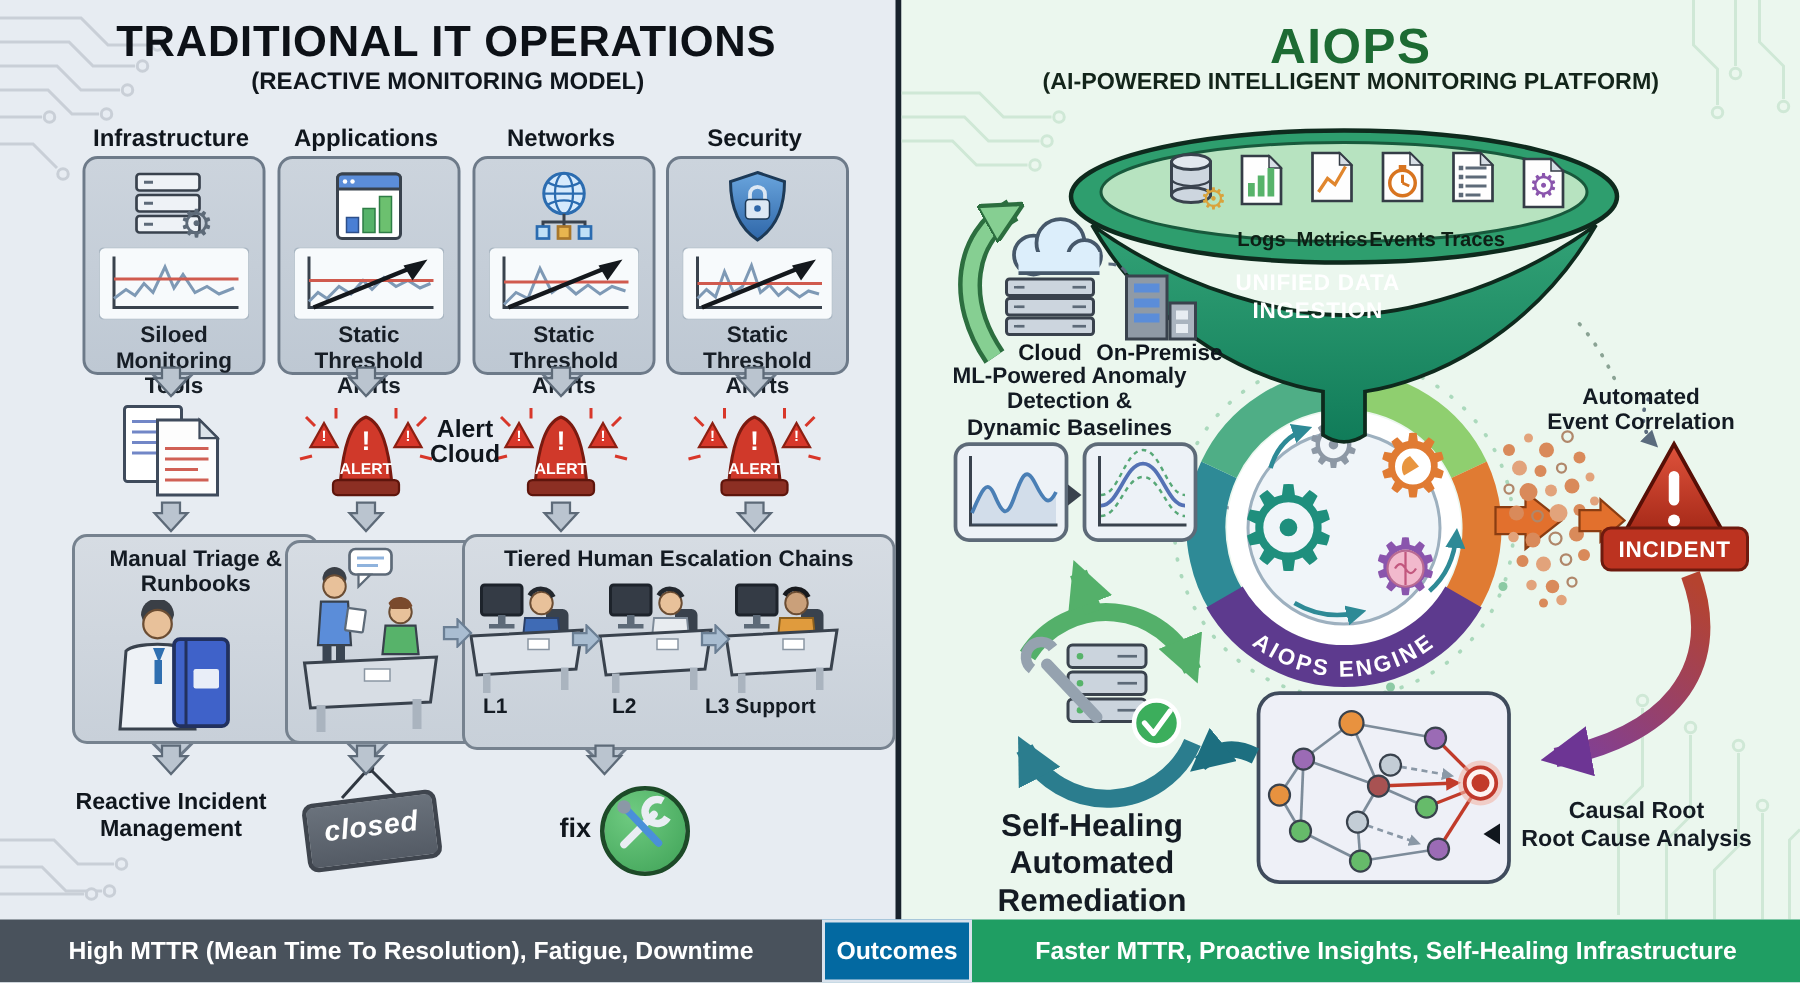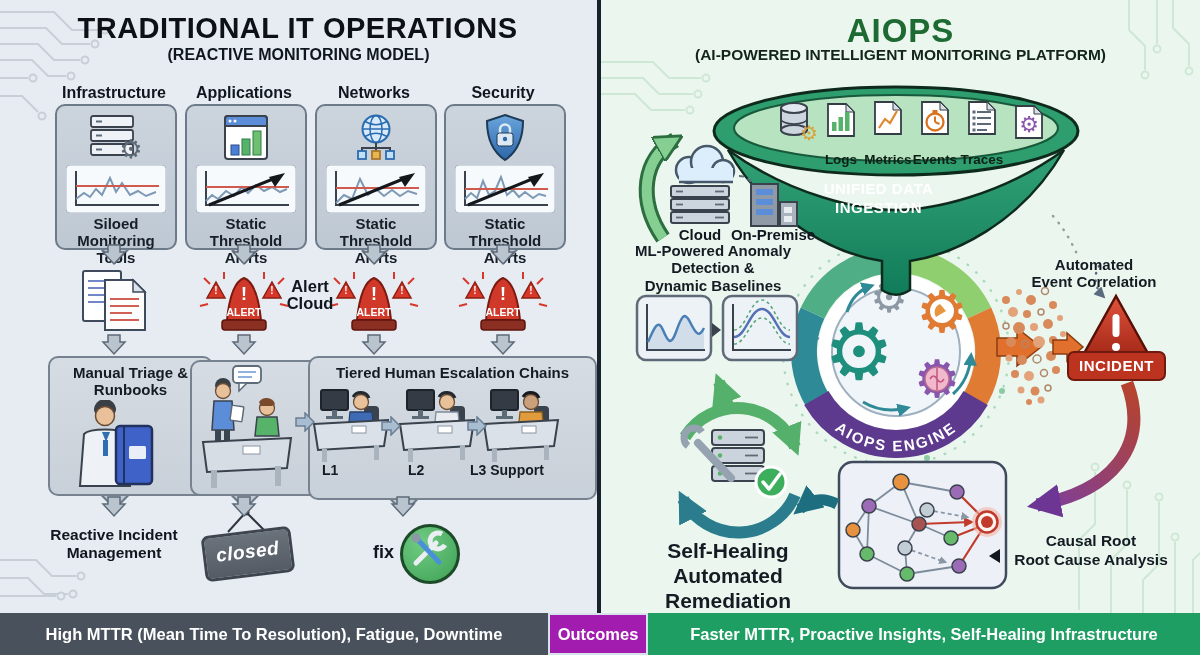--- a/index.html
+++ b/index.html
@@ -53,21 +53,21 @@
             line-height:1.15;color:#141b23;margin-top:24px;}
   .causal-lbl{left:400px;top:532px;width:180px;text-align:center;font-size:15.5px;font-weight:bold;
               line-height:1.2;color:#141b23;}
   .causal-ptr{left:388px;top:549px;width:0;height:0;border-top:7px solid transparent;
               border-bottom:7px solid transparent;border-right:11px solid #10161d;}
   .sh-lbl{left:27px;top:538px;width:200px;text-align:center;font-size:21px;font-weight:bold;
           line-height:1.2;color:#141b23;}
   
   .footer{position:absolute;left:0;top:613px;width:1200px;height:42px;display:flex;}
   .f-left{width:548px;background:#49525c;color:#fff;}
-  .f-mid{width:100px;background:#a21caf;color:#fff;border:2px solid #d9e2ec;box-sizing:border-box;}
+  .f-mid{width:100px;background:#0369a1;color:#fff;border:2px solid #d9e2ec;box-sizing:border-box;}
   .f-right{width:552px;background:#1f9e63;color:#fff;}
   .fcell{display:flex;align-items:center;justify-content:center;font-size:16.5px;font-weight:bold;}
 </style>
 </head>
 <body>
 
 <div class="stage">
 
   <div class="lpanel">
 

